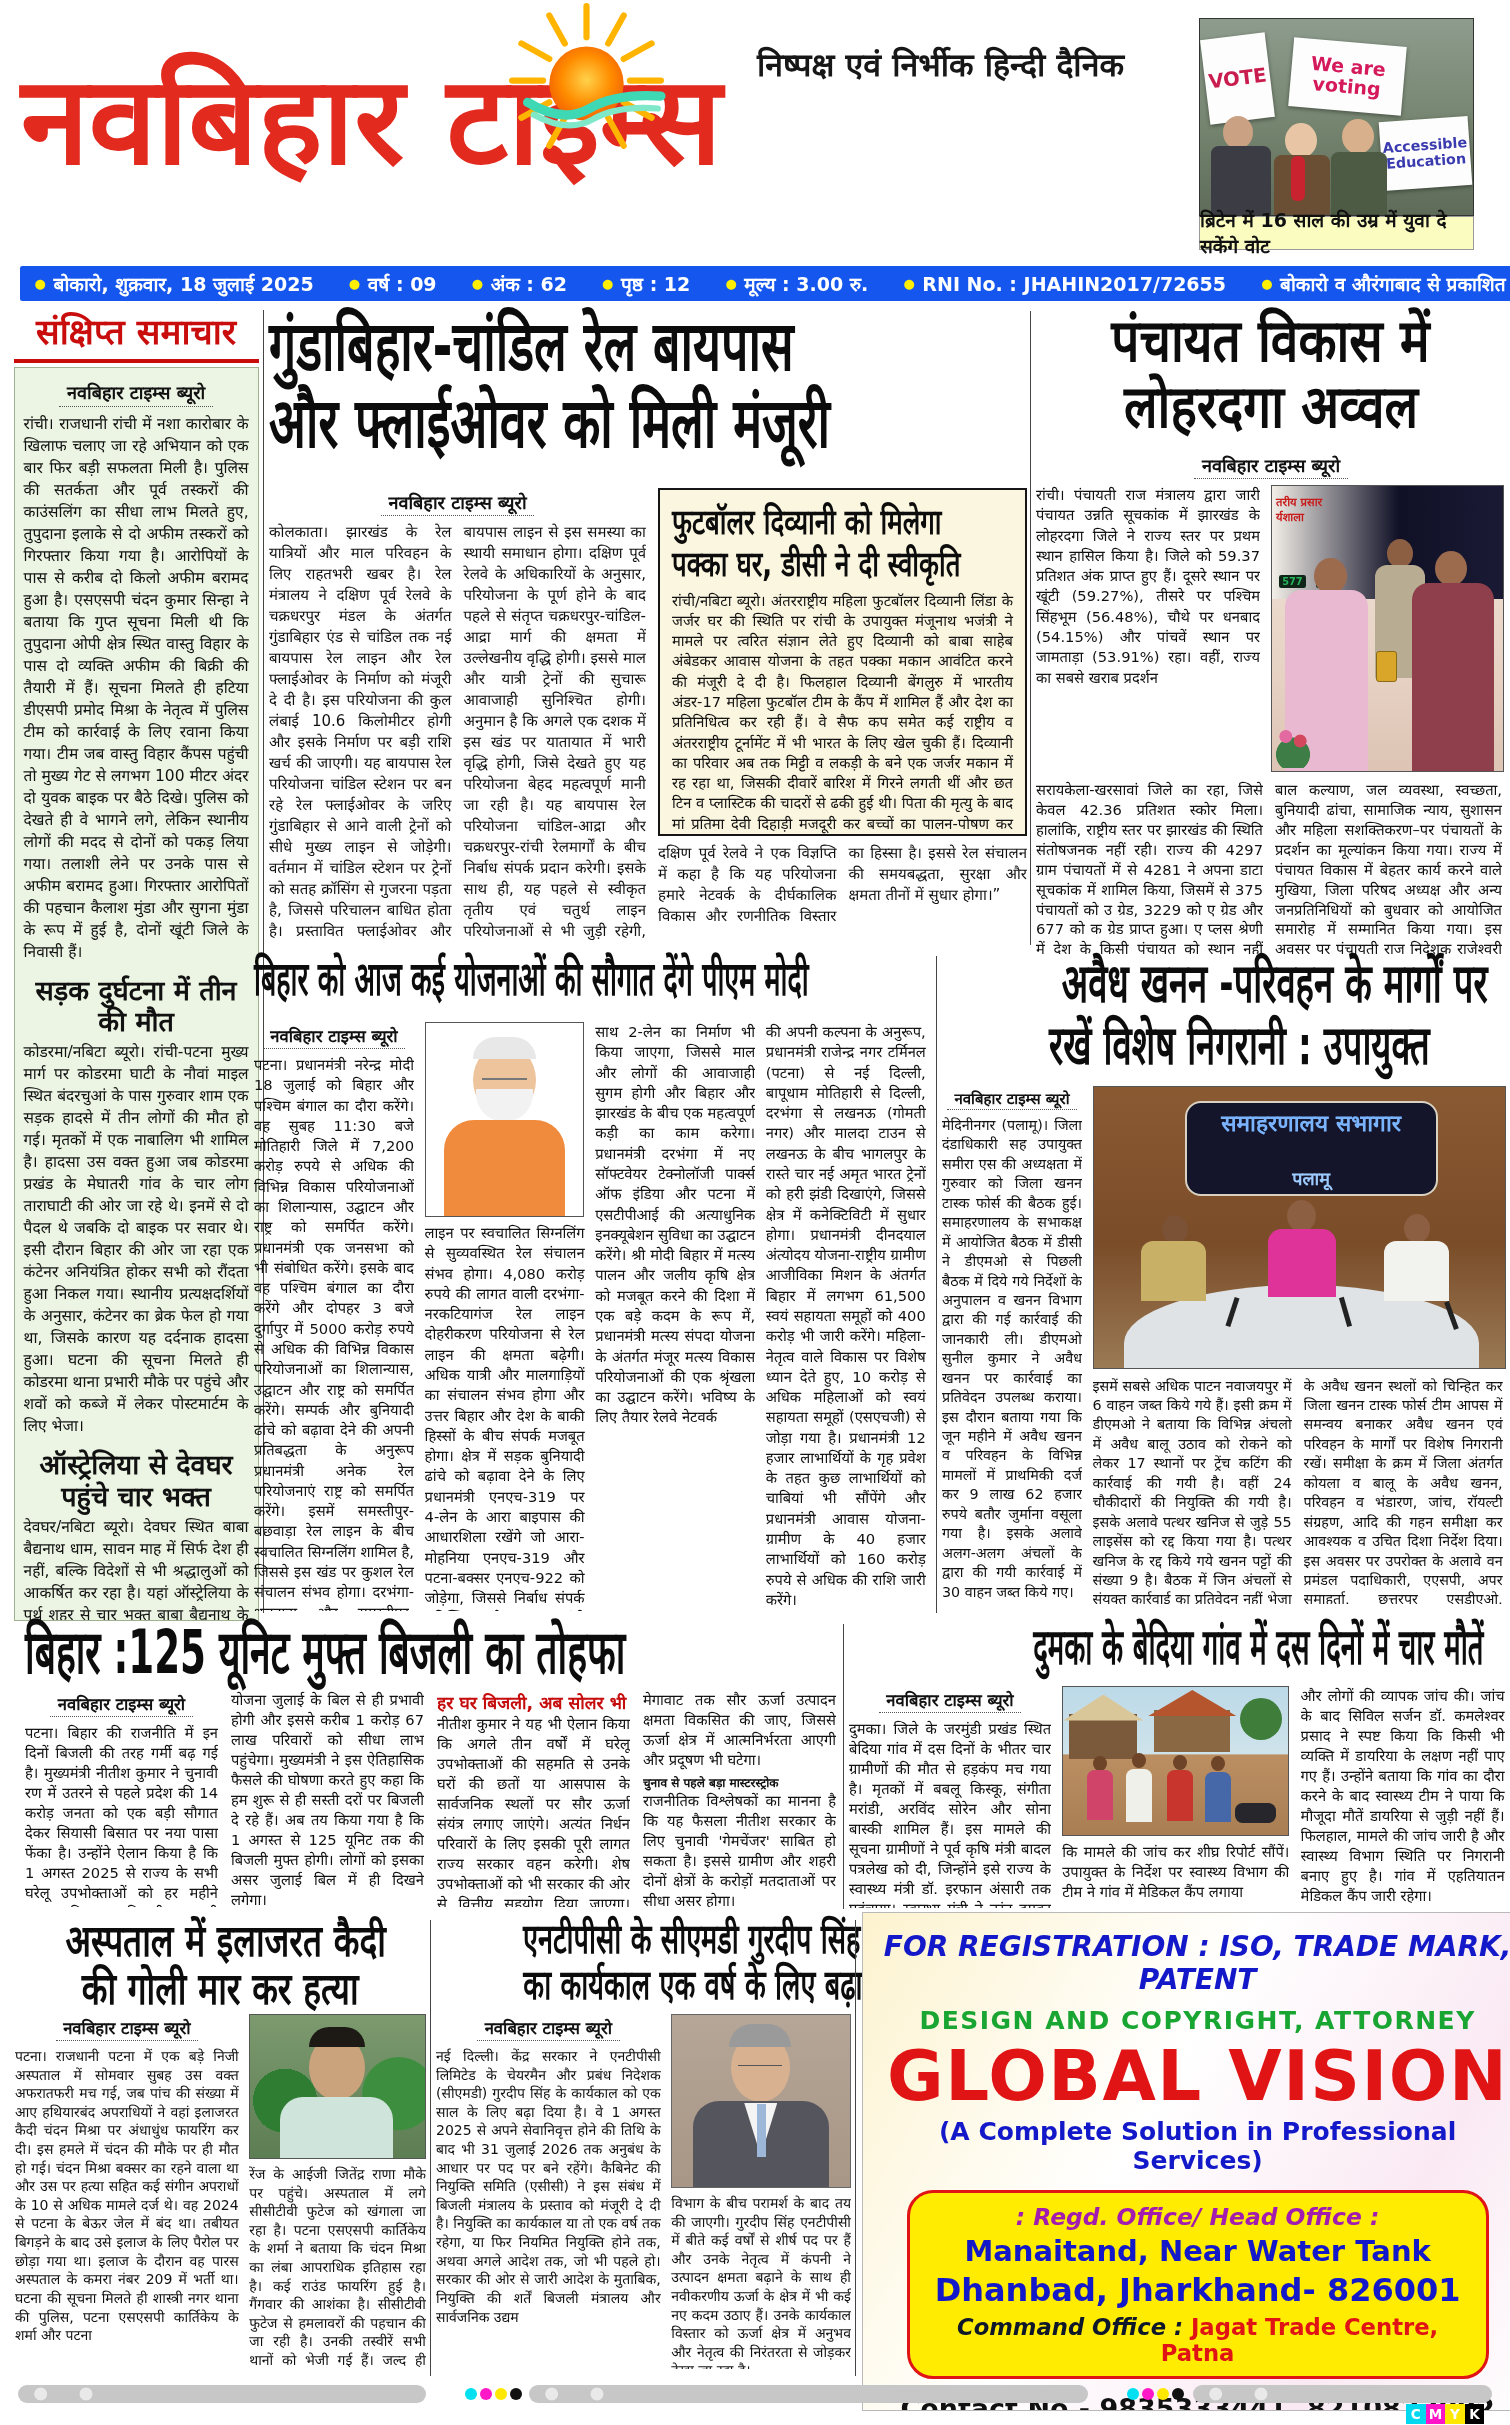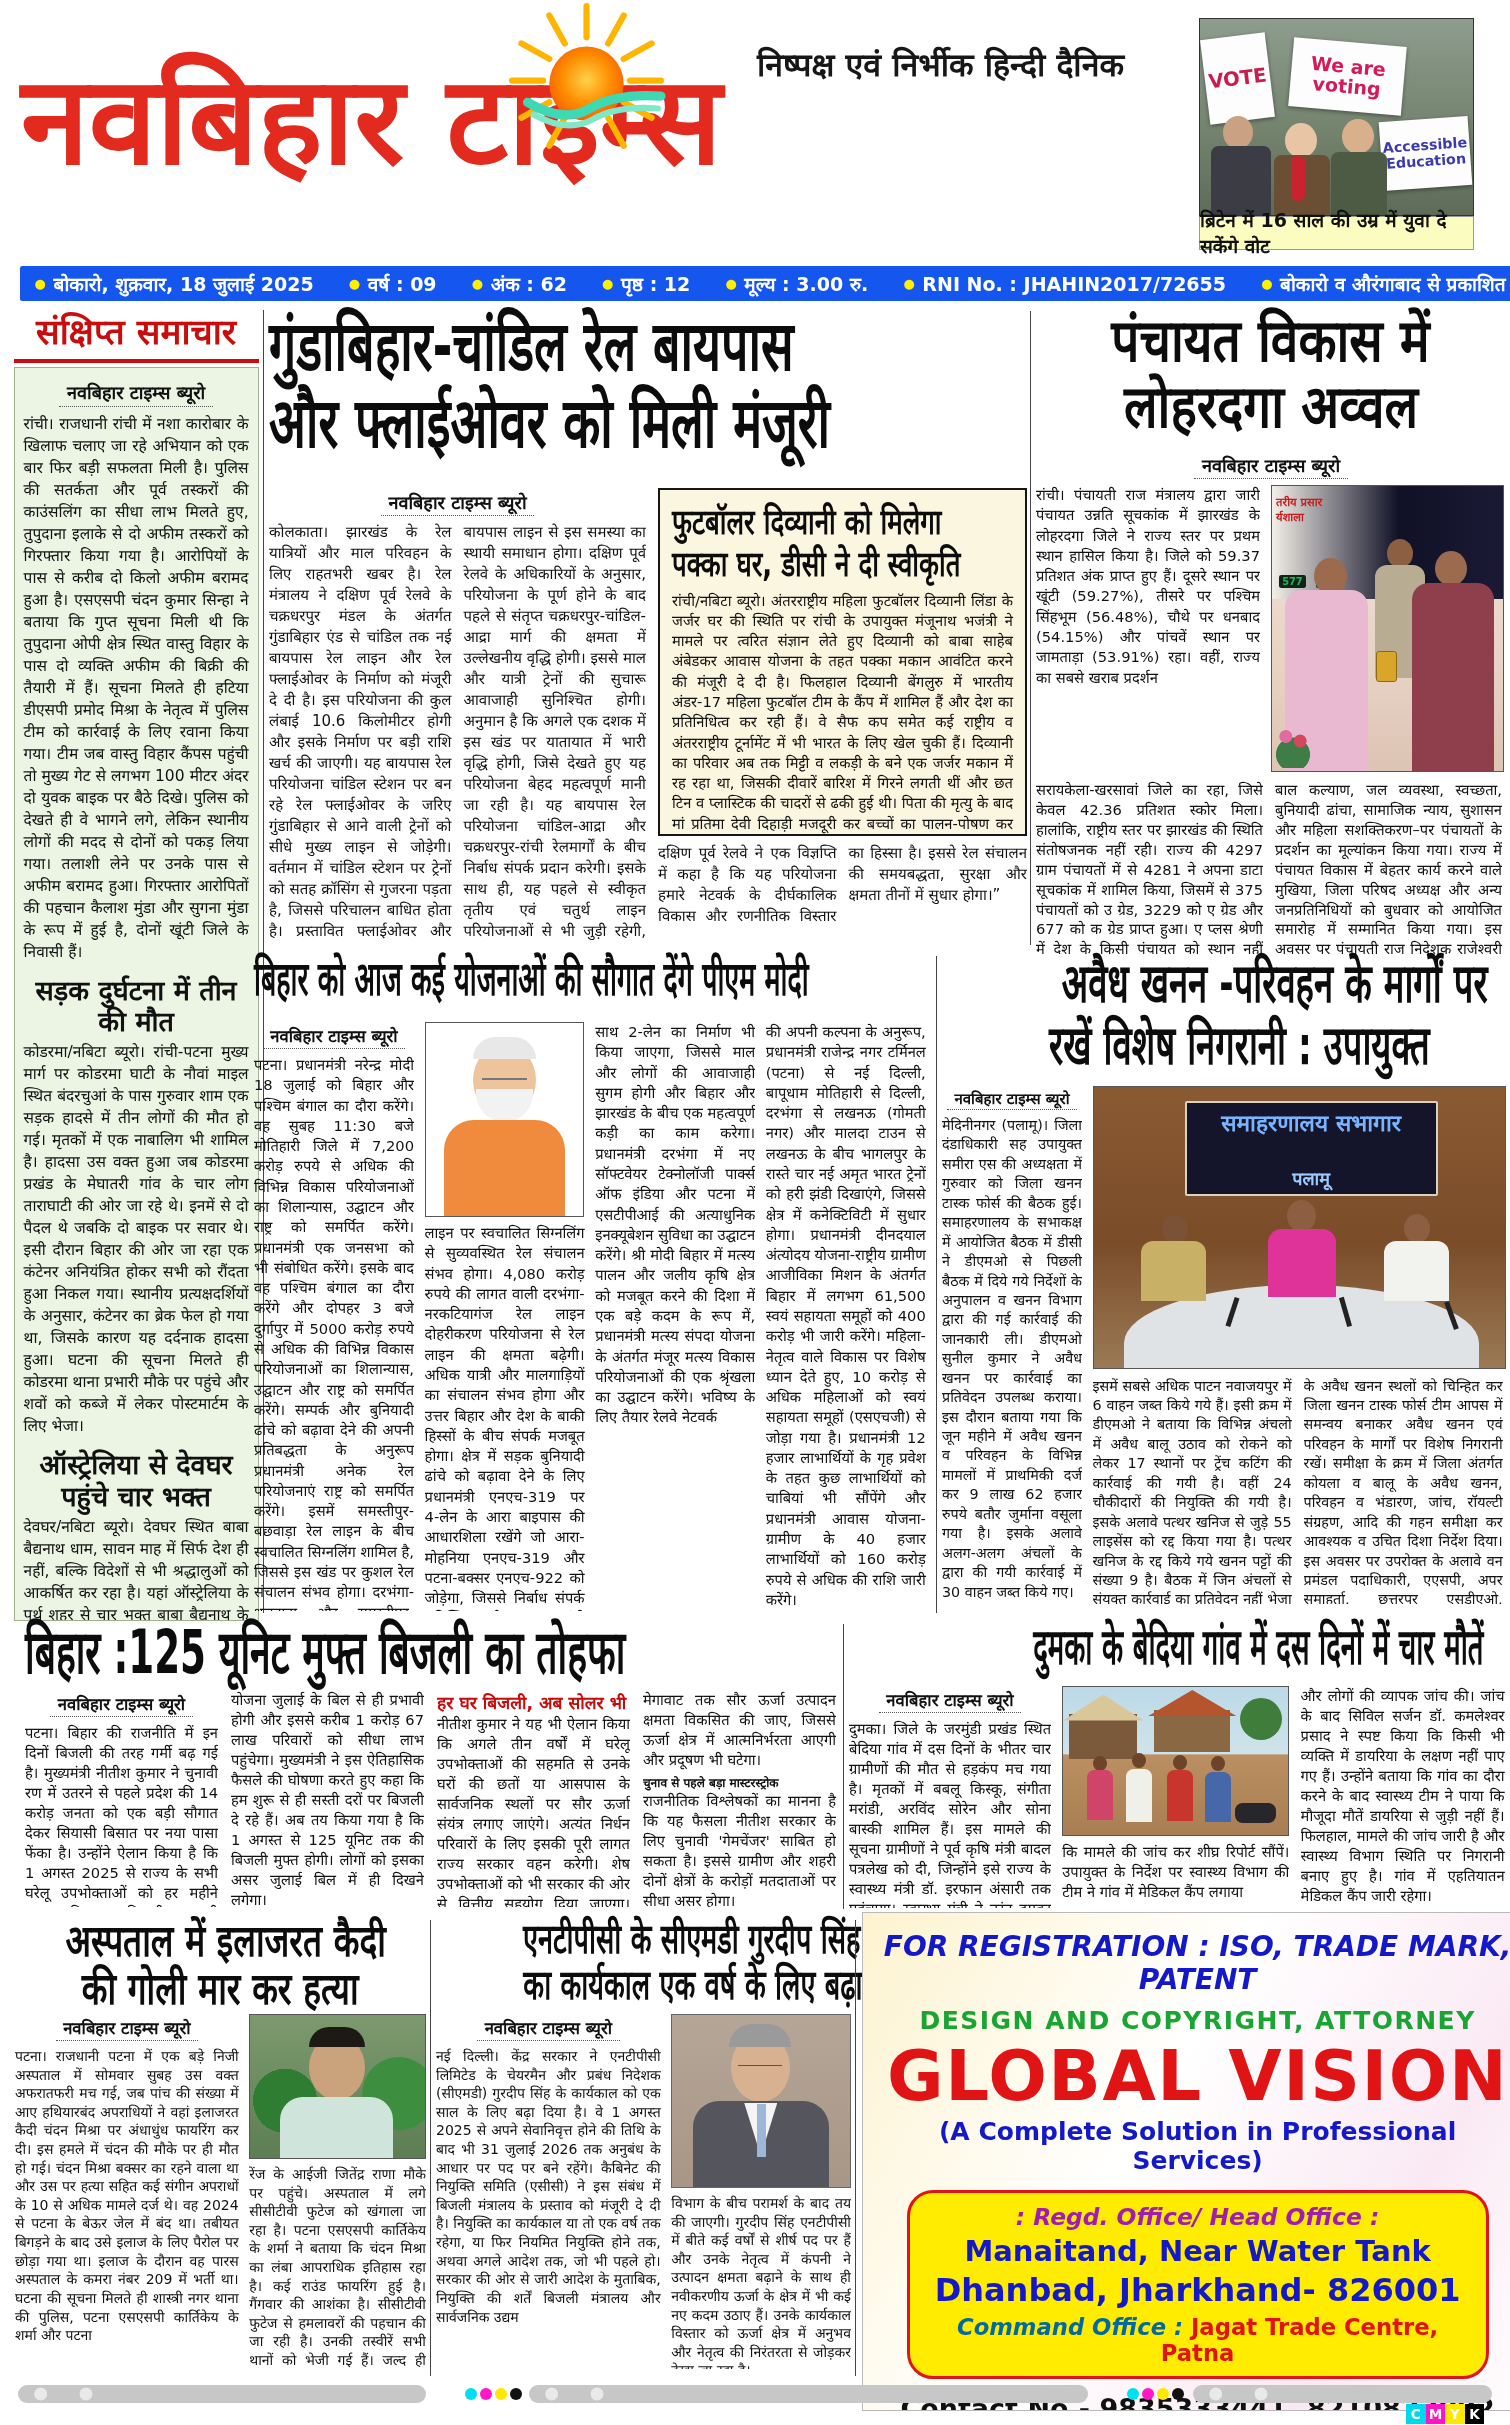--- a/index.html
+++ b/index.html
@@ -44,21 +44,21 @@
       text-align:center;padding:16.6px 13.6px;overflow:hidden;}
   .ad-l1{color:#1318c8;font-weight:800;font-style:italic;font-size:28px;}
   .ad-l2{color:#18a531;font-weight:700;font-size:25px;letter-spacing:1.5px;margin-top:10.6px;}
   .ad-title{color:#e01414;font-weight:800;font-size:69px;line-height:1.05;margin-top:4.5px;letter-spacing:1.5px;}
   .ad-sub{color:#1318c8;font-weight:800;font-size:25px;margin-top:4.5px;}
   .ad-box{background:#ffec00;border:3.8px solid #e01414;border-radius:26px;margin:15px 30px 0 30px;padding:10.6px 7.6px;}
   .ad-box .bl1{font-style:italic;font-weight:800;font-size:23.4px;color:#a21caf;}
   .ad-box .bl2{color:#1318c8;font-weight:800;font-size:29px;margin-top:3px;}
   .ad-box .bl3{color:#1318c8;font-weight:800;font-size:32px;margin-top:3px;}
   .ad-box .bl4{font-size:22.7px;margin-top:4.5px;font-weight:800;}
-  .ad-box .bl4 .k{font-style:italic;color:#0369a1;}
+  .ad-box .bl4 .k{font-style:italic;color:#0f172a;}
   .ad-box .bl4 .v{color:#e01414;}
   .ad-contact{font-weight:800;font-size:27px;margin-top:13.6px;color:#111;}
   
   .regbar{position:absolute;height:18px;background:#c7c7c7;border-radius:9px;
           background-image:radial-gradient(circle at 22.7px 9px,#e9e9e9 6px,transparent 6.8px),
                            radial-gradient(circle at 68px 9px,#e9e9e9 6px,transparent 6.8px);}
   .cdot{position:absolute;width:12px;height:12px;border-radius:50%;top:3px;}
   .cmyk{position:absolute;display:flex;}
   .cmyk div{width:19.6px;height:19.6px;display:flex;align-items:center;justify-content:center;
             font-size:13.6px;font-weight:700;color:#fff;}
@@ -256,21 +256,21 @@
       <span class="hl fitc" style="font-size:54px;transform:scaleX(.64);line-height:1.14;">अवैध खनन -परिवहन के मार्गों पर</span><br>
       <span class="hl fitc" style="font-size:54px;transform:scaleX(.64);line-height:1.14;">रखें विशेष निगरानी : उपायुक्त</span>
     </div>
     <div style="display:flex;gap:10.6px;height:524px;">
       <div style="width:140px;" class="hidden-ovf">
         <div class="byline" style="font-size:15px;">नवबिहार टाइम्स ब्यूरो</div>
         <div class="just" style="font-size:14.3px;line-height:1.36;">मेदिनीनगर (पलामू)। जिला दंडाधिकारी सह उपायुक्त समीरा एस की अध्यक्षता में गुरुवार को जिला खनन टास्क फोर्स की बैठक हुई। समाहरणालय के सभाकक्ष में आयोजित बैठक में डीसी ने डीएमओ से पिछली बैठक में दिये गये निर्देशों के अनुपालन व खनन विभाग द्वारा की गई कार्रवाई की जानकारी ली। डीएमओ सुनील कुमार ने अवैध खनन पर कार्रवाई का प्रतिवेदन उपलब्ध कराया। इस दौरान बताया गया कि जून महीने में अवैध खनन व परिवहन के विभिन्न मामलों में प्राथमिकी दर्ज कर 9 लाख 62 हजार रुपये बतौर जुर्माना वसूला गया है। इसके अलावे अलग-अलग अंचलों के द्वारा की गयी कार्रवाई में 30 वाहन जब्त किये गए।</div>
       </div>
       <div style="width:412px;">
         <div class="photo" style="width:411px;height:281px;background:linear-gradient(180deg,#8a5a33 0%,#7a4c28 55%,#9a7a55 100%);">
-          <div class="abs" style="left:91px;top:13.6px;width:249px;height:91px;background:#14142a;border-radius:2px;border:2.3px solid #d9d2c2;display:flex;flex-direction:column;align-items:center;justify-content:center;gap:28px;">
+          <div class="abs" style="left:91px;top:13.6px;width:249px;height:91px;background:#14142a;border-radius:16px;border:2.3px solid #d9d2c2;display:flex;flex-direction:column;align-items:center;justify-content:center;gap:28px;">
             <span style="color:#7ab4ff;font-weight:800;font-size:22.7px;">समाहरणालय सभागार</span>
             <span style="color:#9ecbff;font-weight:800;font-size:18px;">पलामू</span>
           </div>
           <div class="abs" style="left:30px;bottom:0;width:355px;height:83px;background:#dfe3e6;border-radius:50% 50% 0 0/70% 70% 0 0;"></div>
           <div class="face" style="left:193px;top:113px;width:29px;height:32px;background:#8d5f42;"></div>
           <div class="torso" style="left:174px;top:142px;width:68px;height:68px;background:#e0339a;border-radius:13.6px 13.6px 0 0;"></div>
           <div class="face" style="left:68px;top:128px;width:26px;height:29px;background:#7c5236;"></div>
           <div class="torso" style="left:47px;top:154px;width:65px;height:60px;background:#c8b066;border-radius:12px 12px 0 0;"></div>
           <div class="face" style="left:310px;top:127px;width:26px;height:29px;background:#8d5f42;"></div>
           <div class="torso" style="left:290px;top:154px;width:65px;height:60px;background:#f2f2ee;border-radius:12px 12px 0 0;"></div>

